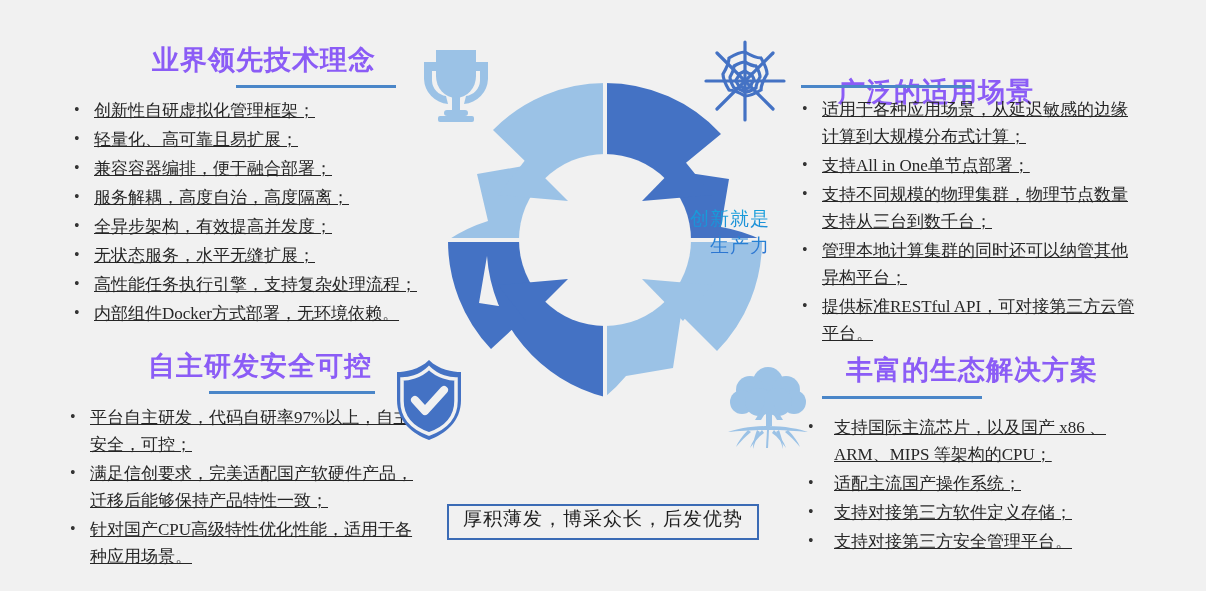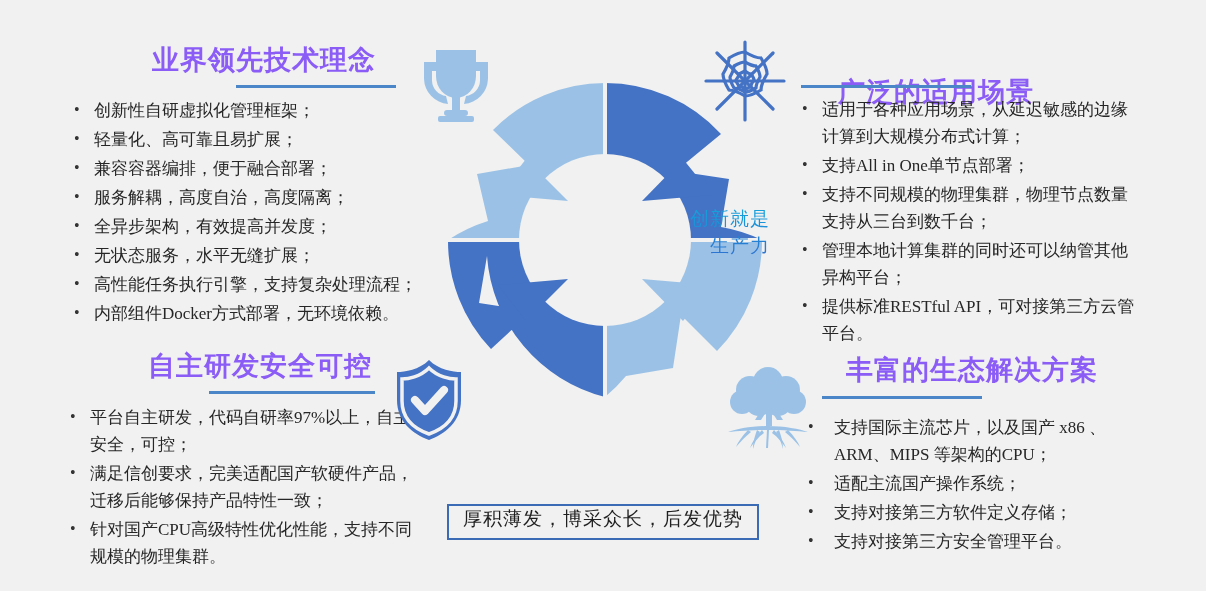--- a/index.html
+++ b/index.html
@@ -40,20 +40,21 @@
     padding: 0;
     font-family: "Liberation Serif", "DejaVu Serif", serif;
     font-size: 17px;
     color: #262626;
     line-height: 27px;
   }
   .bullets li {
     position: relative;
     padding-left: 22px;
     margin-bottom: 2px;
+    text-decoration: underline;
   }
   .bullets li::before {
     content: "\2022";
     position: absolute;
     left: 2px;
     top: -1px;
     color: #333333;
     font-size: 16px;
   }
   .bullets.wide li { padding-left: 34px; }
@@ -164,21 +165,21 @@
       </g>
     </svg>
   </div>
 
   <div class="block-title" style="left:148px; top:348px;">自主研发安全可控</div>
   <div class="title-rule" style="left:209px; top:391px; width:166px;"></div>
 
   <ul class="bullets" style="left:68px; top:404px; width:360px;">
     <li><span>平台自主研发，代码自研率97%以上，自主，安全，可控；</span></li>
     <li><span>满足信创要求，完美适配国产软硬件产品，迁移后能够保持产品特性一致；</span></li>
-    <li><span>针对国产CPU高级特性优化性能，支持不同规模的物理集群。</span></li>
+    <li><span>针对国产CPU高级特性优化性能，适用于各种应用场景。</span></li>
   </ul>
 
   <div class="deco-icon" style="left:393px; top:358px; width:72px; height:84px;">
     <svg width="72" height="84" viewBox="0 0 72 84">
       <path d="M36 2 C26 12 12 14 4 14 v28 c0 22 16 34 32 40 c16 -6 32 -18 32 -40 v-28 c-8 0 -22 -2 -32 -12 z" fill="#4472c4"></path>
       <path d="M36 10 C27 19 15 21 9 21 v22 c0 18 13 28 27 33 c14 -5 27 -15 27 -33 v-22 c-6 0 -18 -2 -27 -11 z" fill="none" stroke="#f1f1f1" stroke-width="3.5"></path>
       <path d="M22 42 l10 11 l19 -21" fill="none" stroke="#f1f1f1" stroke-width="8" stroke-linecap="round" stroke-linejoin="round"></path>
     </svg>
   </div>
 

